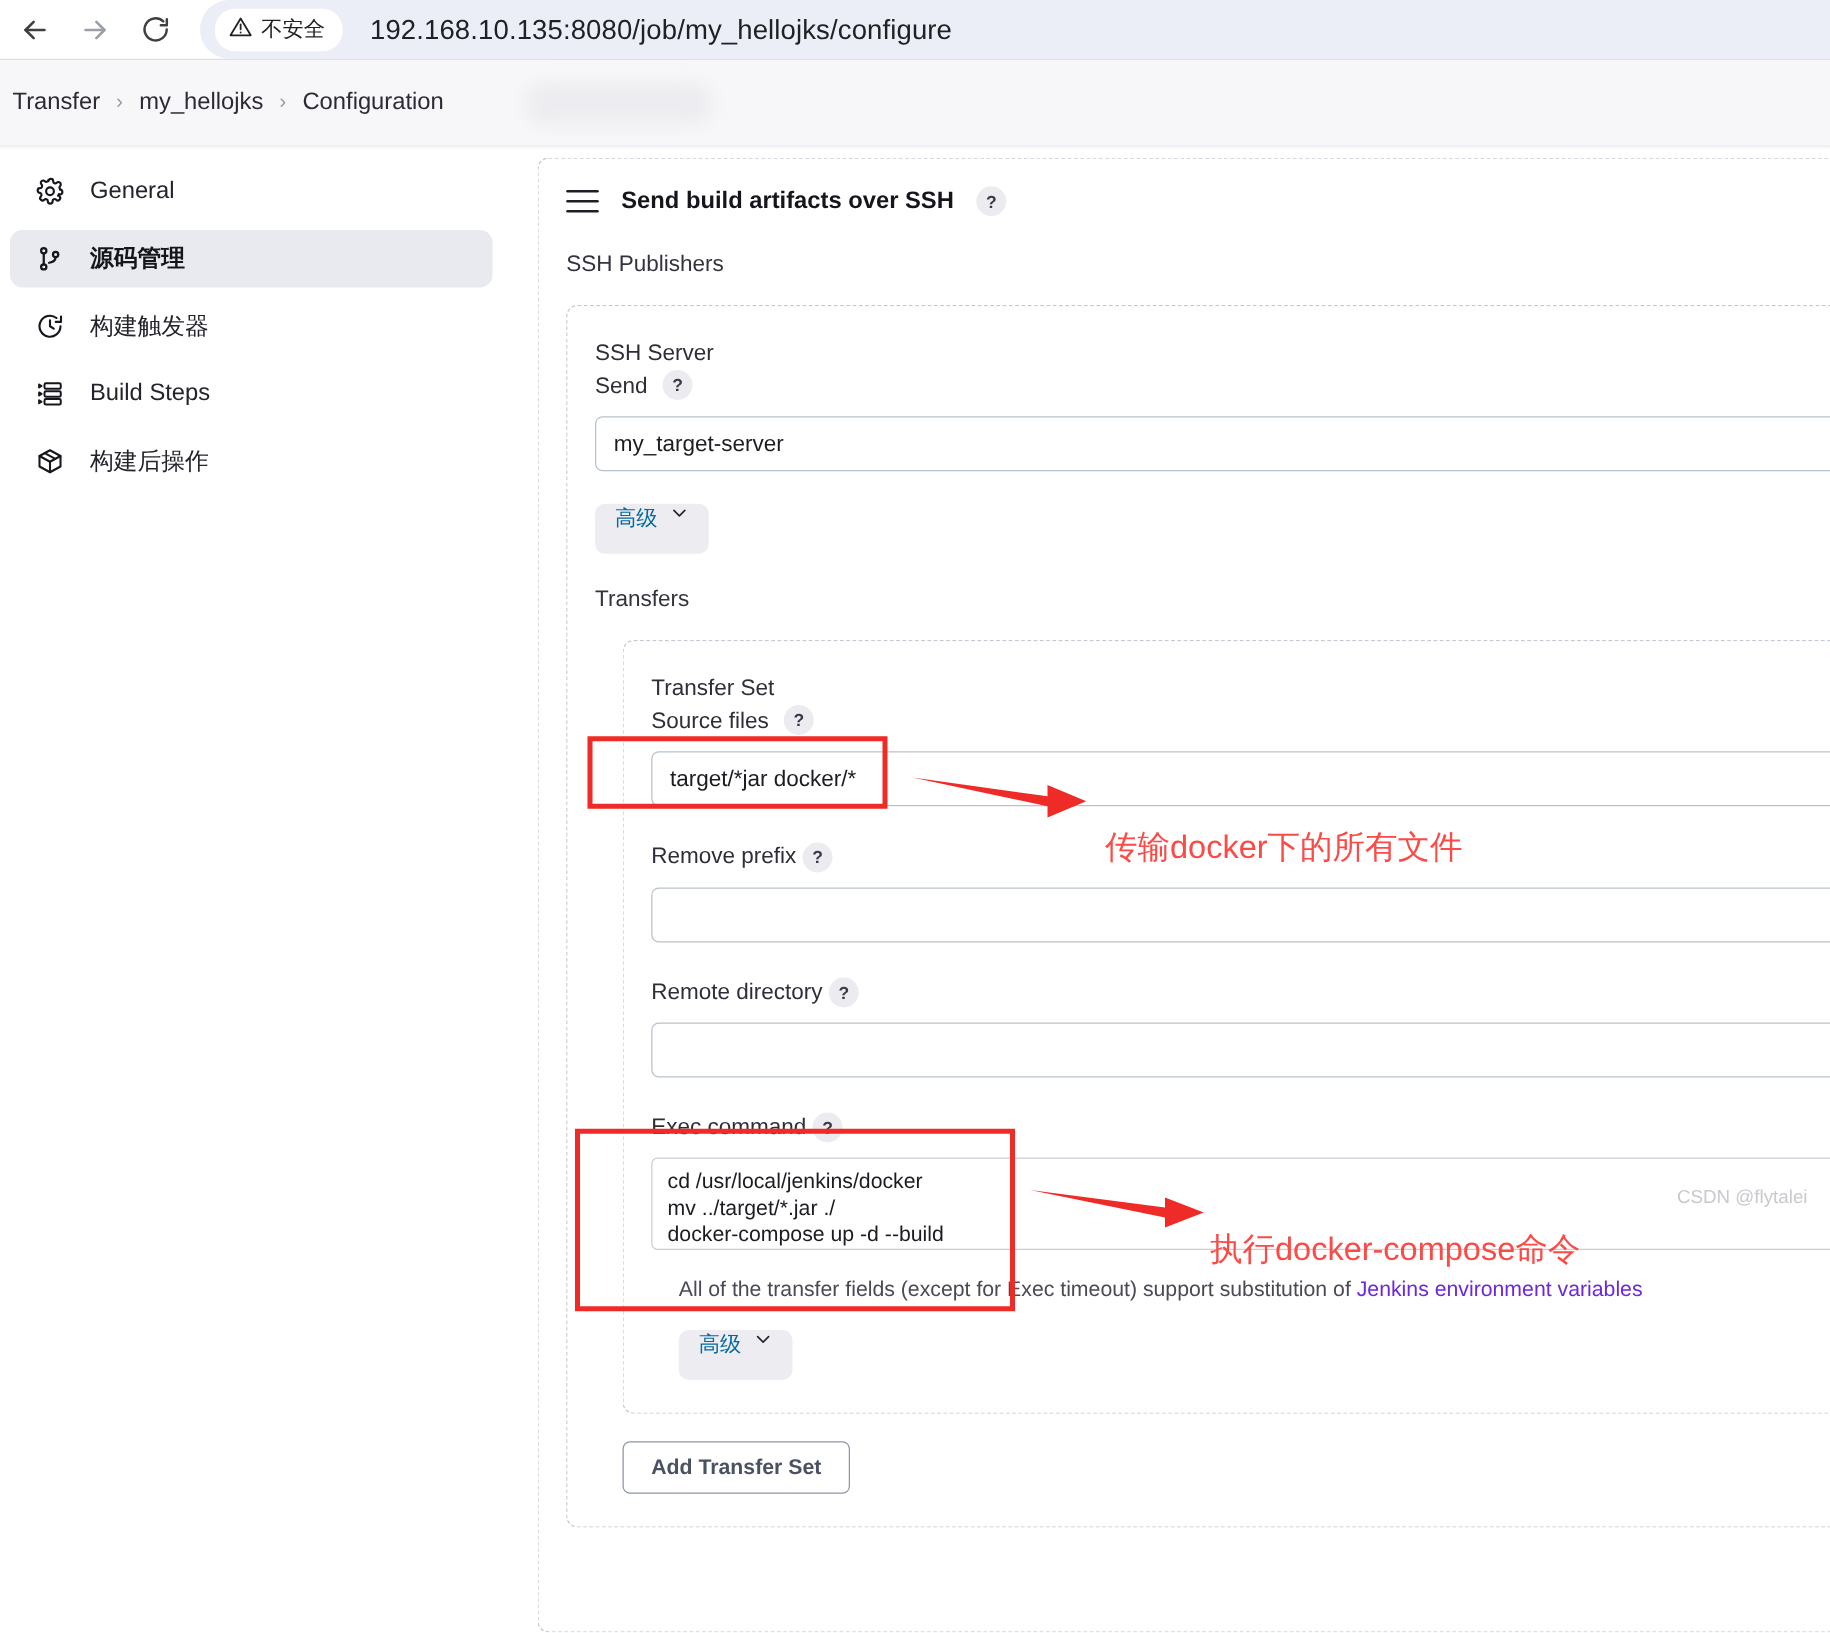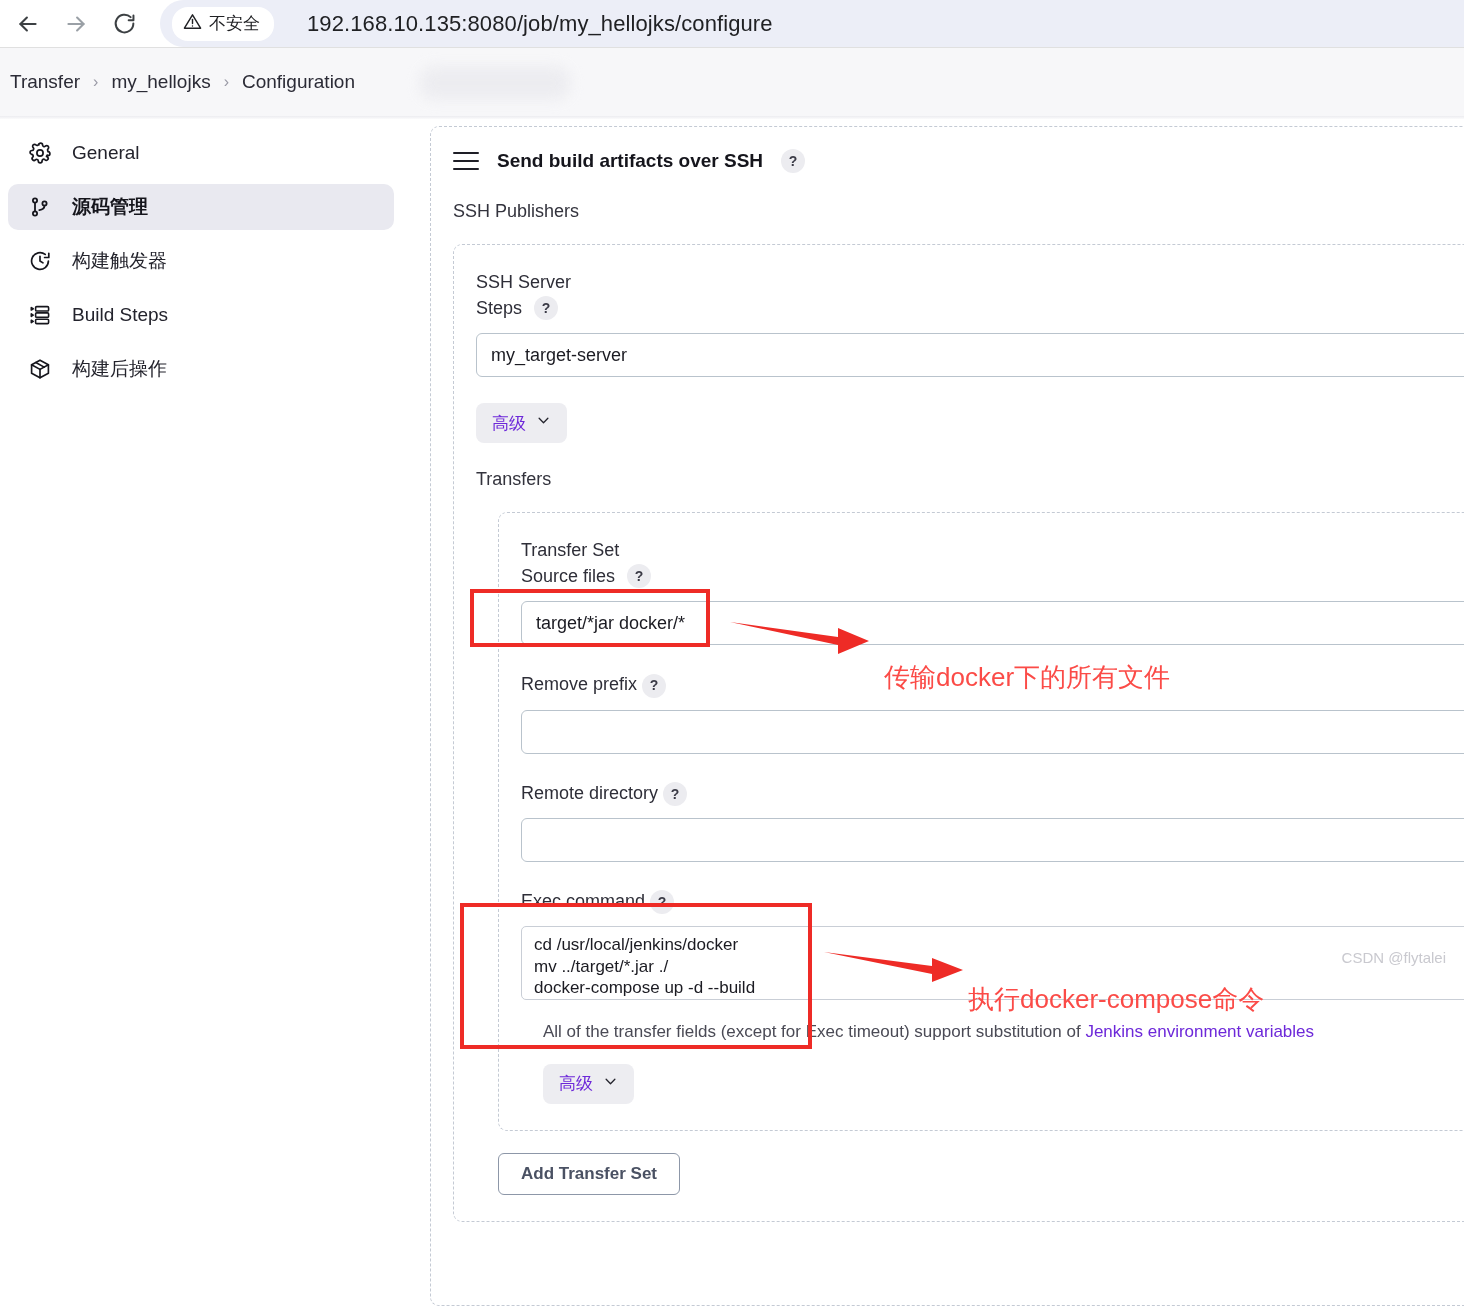--- a/index.html
+++ b/index.html
@@ -28,21 +28,21 @@
     display:flex; align-items:center; padding-left:12px;
     border-top-left-radius:24px; border-bottom-left-radius:24px;
   }
   .sec-pill {
     display:flex; align-items:center; gap:7px;
     background:#ffffff; border-radius:16px;
     padding:5px 14px 5px 11px; height:34px;
   }
   .sec-pill .warn-text { font-size:17px; color:#202124; line-height:1; }
   .url-text {
-    margin-left:33px; font-size:22px; color:#202124; letter-spacing:0.1px;
+    margin-left:22px; font-size:22px; color:#202124; letter-spacing:0.1px;
     white-space:nowrap;
   }
   .chrome-sep {
     position:absolute; left:0; top:47px; width:1464px; height:1px; background:#e0e0e0;
   }
 
   
   .crumbbar {
     position:absolute; left:0; top:48px; width:1464px; height:68px;
     background:#f7f7f9;
@@ -115,23 +115,23 @@
   .txta {
     display:block; width:960px; height:74px; margin-top:12px;
     border:1px solid #c9ced6; border-radius:5px; background:#fff;
     font-size:17px; color:#1b1b22; line-height:1.28;
     padding:7px 12px; resize:none; overflow:hidden;
     font-family:"Liberation Sans", sans-serif; white-space:pre;
   }
   .gap { height:26px; }
 
   .adv-btn {
-    display:inline-flex; align-items:center; gap:10px;
+    display:inline-flex; gap:10px;
     background:#ededf1; border:none; border-radius:8px;
-    padding:0 16px; height:40px; font-size:17px; color:#6d28d9;
+    padding:0 16px; height:40px; font-size:17px; color:#0369a1;
     font-family:"Liberation Sans", sans-serif; cursor:pointer;
   }
   .chev { display:block; }
 
   .note {
     font-size:17px; color:#4a4a55; margin:22px 0 0 22px; white-space:nowrap;
   }
   .note a { color:#6d28d9; font-weight:normal; text-decoration:none; }
 
   .add-btn {
@@ -279,21 +279,21 @@
       <span class="panel-title">Send build artifacts over SSH</span>
       <span class="help-badge">?</span>
     </div>
 
     <div class="section-label">SSH Publishers</div>
 
     <div class="dashed-box">
       <div class="field-label">
         <span>SSH Server</span>
         <span class="sub">
-          <span>Steps</span>
+          <span>Send</span>
           <span class="help-badge">?</span>
         </span>
       </div>
       <input class="inp wide" value="my_target-server" style="">
 
       <div class="gap"></div>
       <button class="adv-btn">
         <span>高级</span>
         <span class="chev">
           <svg width="15" height="15" viewBox="0 0 24 24" fill="none" stroke="#23232c" stroke-width="2.1" stroke-linecap="round" stroke-linejoin="round">

